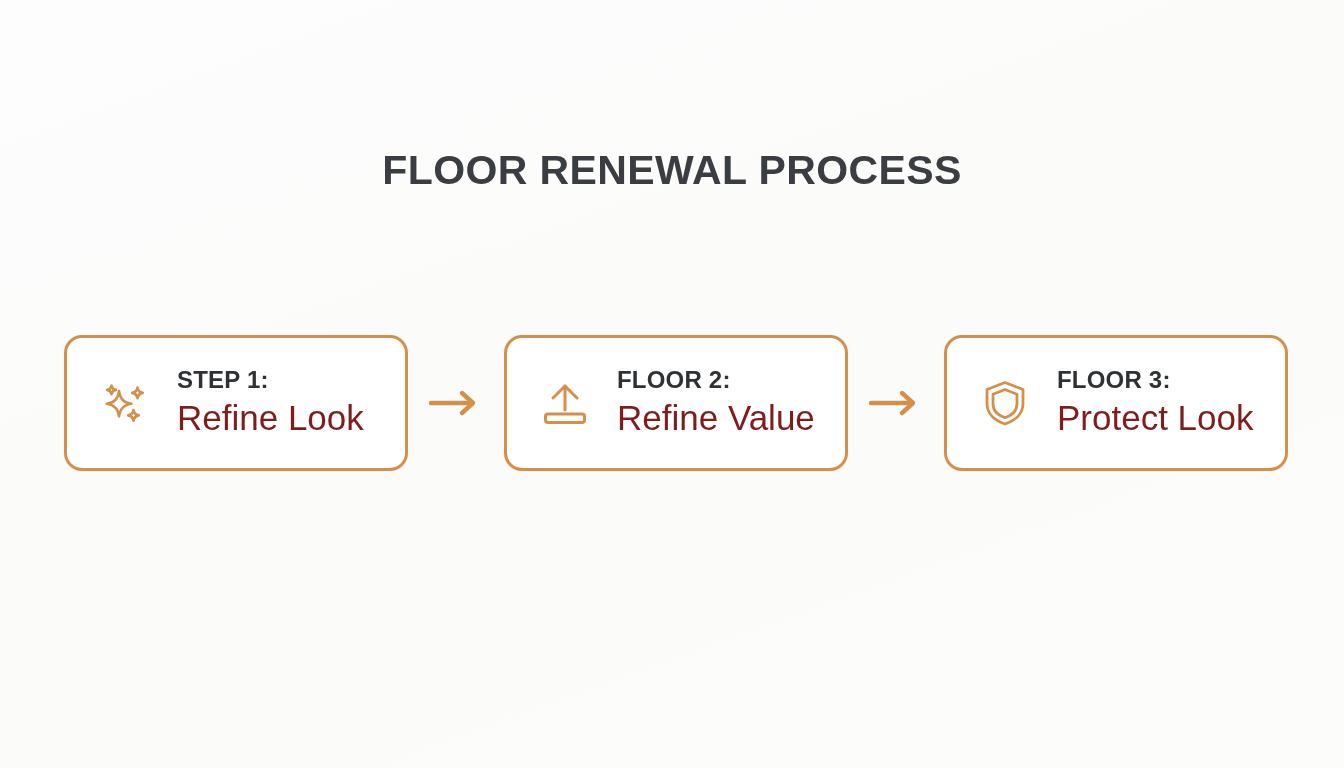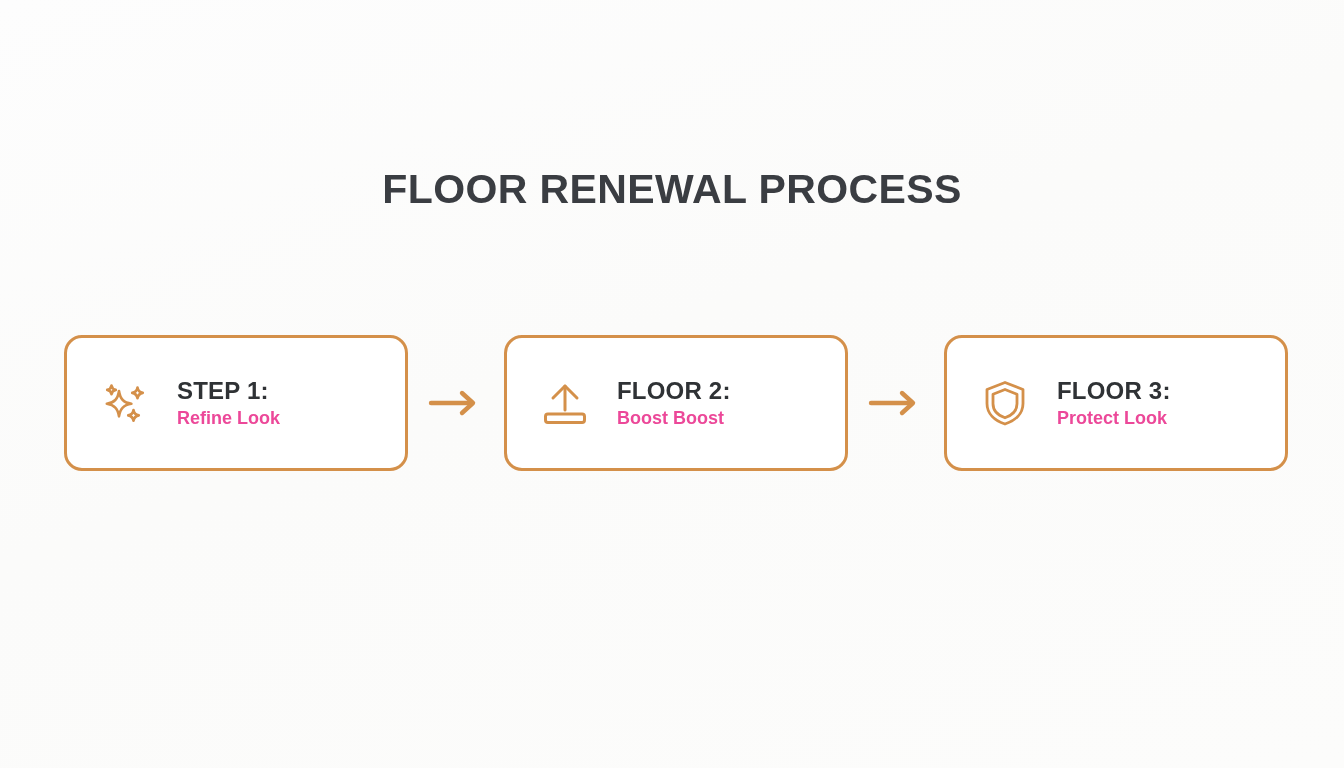--- a/index.html
+++ b/index.html
@@ -16,21 +16,21 @@
   }
 
   .slide {
     position: absolute;
     inset: 0;
     background: linear-gradient(160deg, #fdfdfd 0%, #fbfbfa 45%, #fcfcfb 100%);
   }
 
   .title {
     position: absolute;
-    top: 167px;
+    top: 148px;
     left: 0;
     width: 100%;
     text-align: center;
     font-size: 41px;
     font-weight: bold;
     letter-spacing: 0.4px;
     color: #3a3d42;
     line-height: 1.1;
     white-space: nowrap;
   }
@@ -81,23 +81,23 @@
   .step-label {
     font-size: 24px;
     font-weight: bold;
     color: #2f3235;
     line-height: 1.28;
     letter-spacing: 0.2px;
     white-space: nowrap;
   }
 
   .step-desc {
-    font-size: 18px;
-    font-weight: bold;
-    color: #ec4899;
+    font-size: 35px;
+    font-weight: normal;
+    color: #7f1d1d;
     line-height: 1.28;
     white-space: nowrap;
   }
 
   .connector {
     flex: 0 0 auto;
     width: 96px;
     height: 40px;
     display: flex;
     align-items: center;
@@ -139,21 +139,21 @@
     <div class="card">
       <span class="card-icon">
         <svg width="52" height="52" viewBox="0 0 52 52" fill="none" stroke="#d4904a" stroke-width="3" stroke-linecap="round" stroke-linejoin="round">
           <line x1="26" y1="9" x2="26" y2="33"></line>
           <polyline points="14,21 26,9 38,21"></polyline>
           <rect x="6.5" y="37" width="39" height="8.5" rx="2.4" ry="2.4"></rect>
         </svg>
       </span>
       <span class="card-text">
         <span class="step-label">FLOOR 2:</span>
-        <span class="step-desc">Boost Boost</span>
+        <span class="step-desc">Refine Value</span>
       </span>
     </div>
 
     <div class="connector">
       <svg width="58" height="30" viewBox="0 0 58 30" fill="none" stroke="#d4904a" stroke-width="4.4" stroke-linecap="round" stroke-linejoin="round">
         <line x1="4" y1="15" x2="45" y2="15"></line>
         <polyline points="35,5 46,15 35,25"></polyline>
       </svg>
     </div>
 

